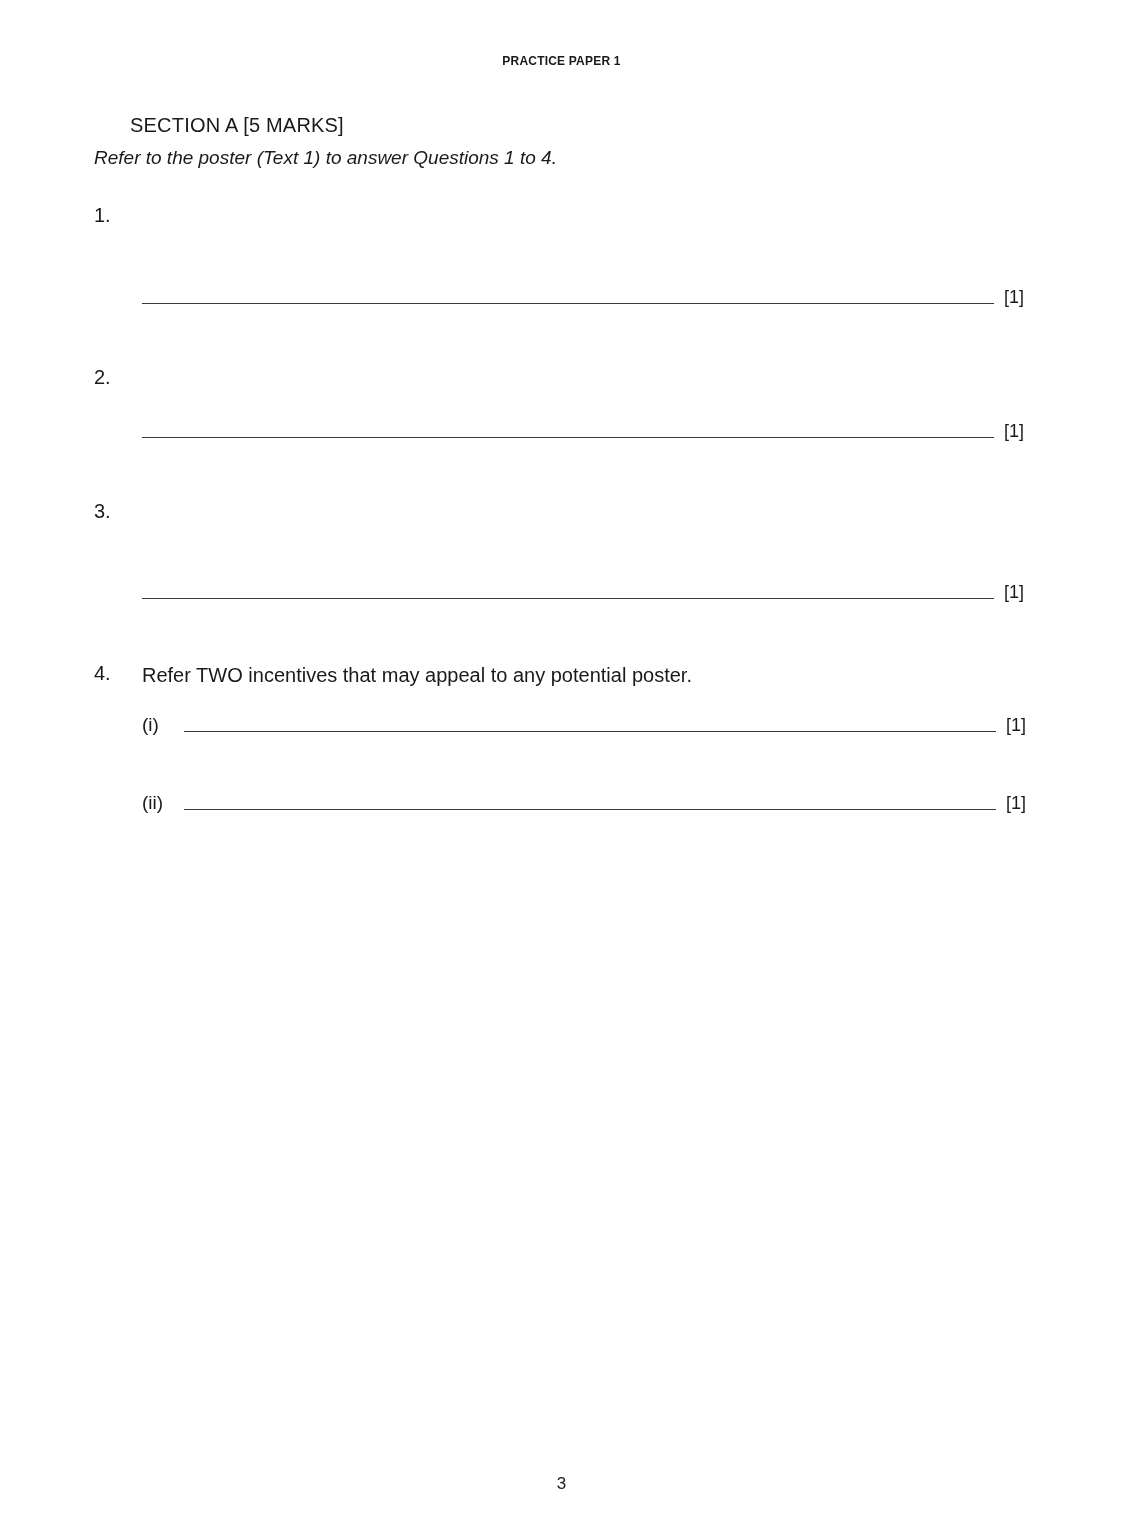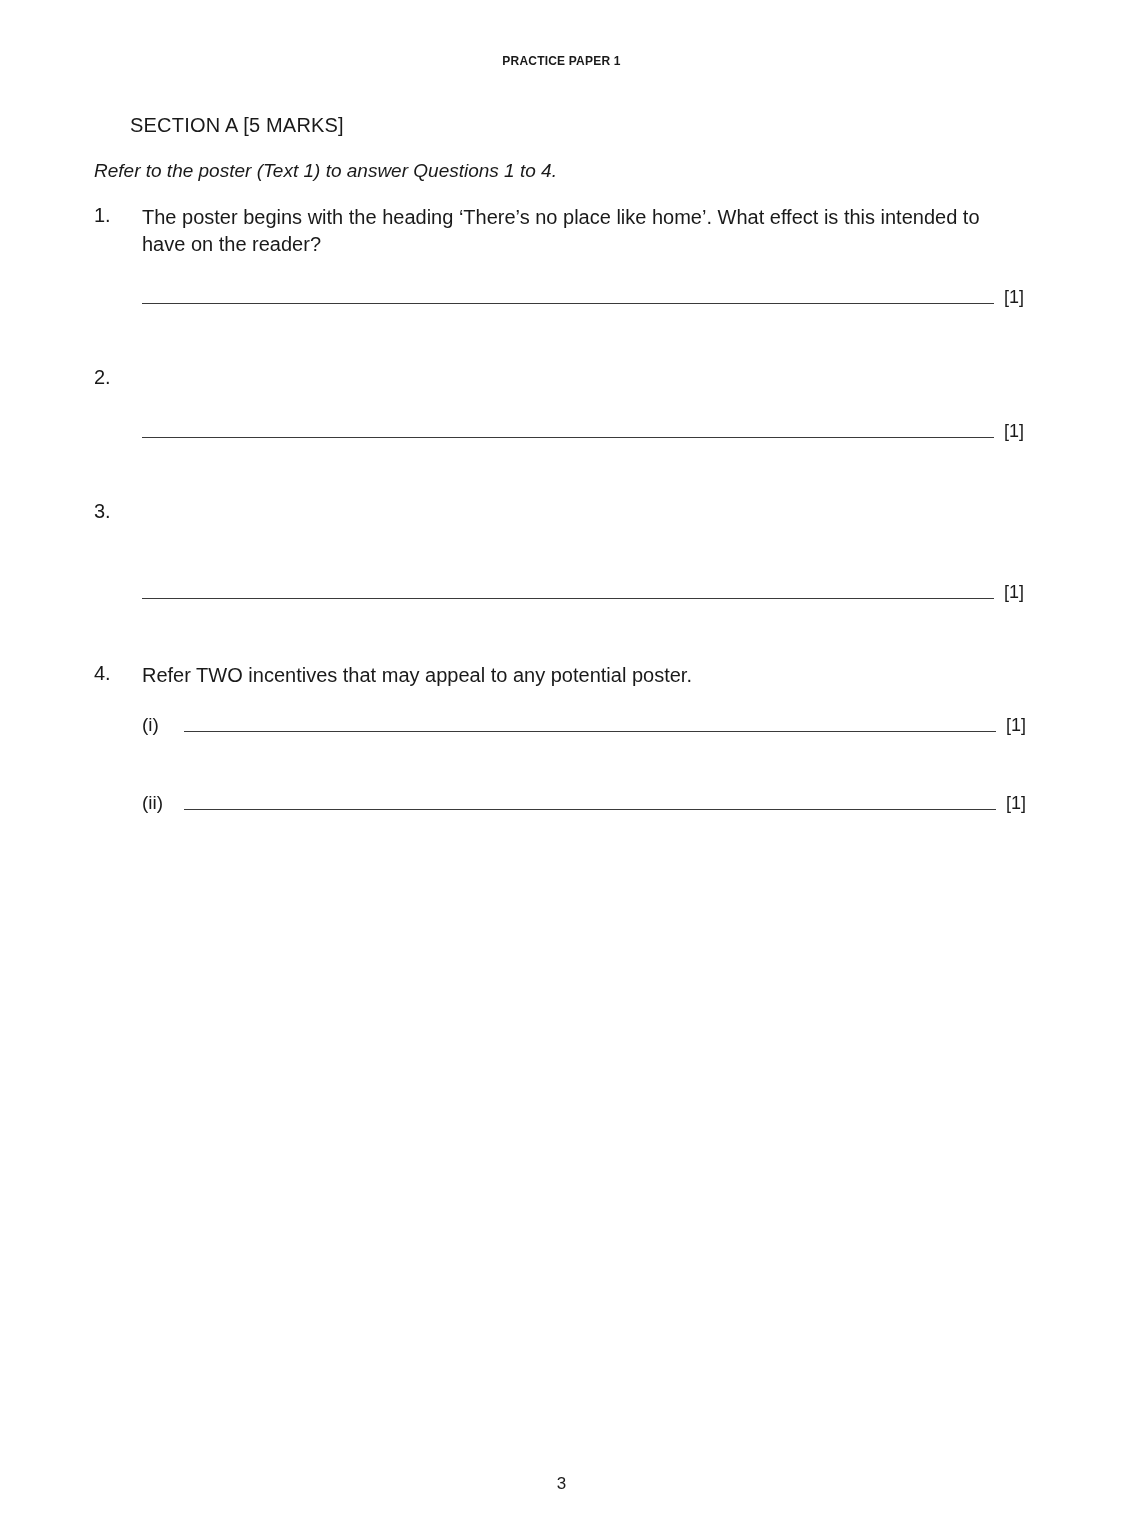--- a/index.html
+++ b/index.html
@@ -29,21 +29,21 @@
       position: absolute;
       top: 114px;
       left: 94px;
       font-size: 20px;
       font-weight: normal;
       letter-spacing: 0.2px;
       margin-left: 36px;
     }
     .section-instruction {
       position: absolute;
-      top: 160px;
+      top: 147px;
       left: 94px;
       font-size: 19px;
       font-style: italic;
       text-align: center;
     }
     .question {
       position: absolute;
       left: 94px;
       width: 940px;
     }
@@ -103,21 +103,20 @@
 </head>
 <body>
 
 <div class="page-header">PRACTICE PAPER 1</div>
 
 <div class="section-title">SECTION A [5 MARKS]</div>
 <div class="section-instruction">Refer to the poster (Text 1) to answer Questions 1 to 4.</div>
 
 <div class="question" style="top:204px; height:110px;">
   <span class="q-num">1.</span>
-  <span class="q-text">The poster begins with the heading ‘There’s no place like home’. What effect is this intended to have on the reader?</span>
   <div class="answer-row" style="top:80px;">
     <div class="answer-line"></div>
     <span class="mark">[1]</span>
   </div>
 </div>
 
 <div class="question" style="top:366px; height:80px;">
   <span class="q-num">2.</span>
   <div class="answer-row" style="top:52px;">
     <div class="answer-line"></div>

